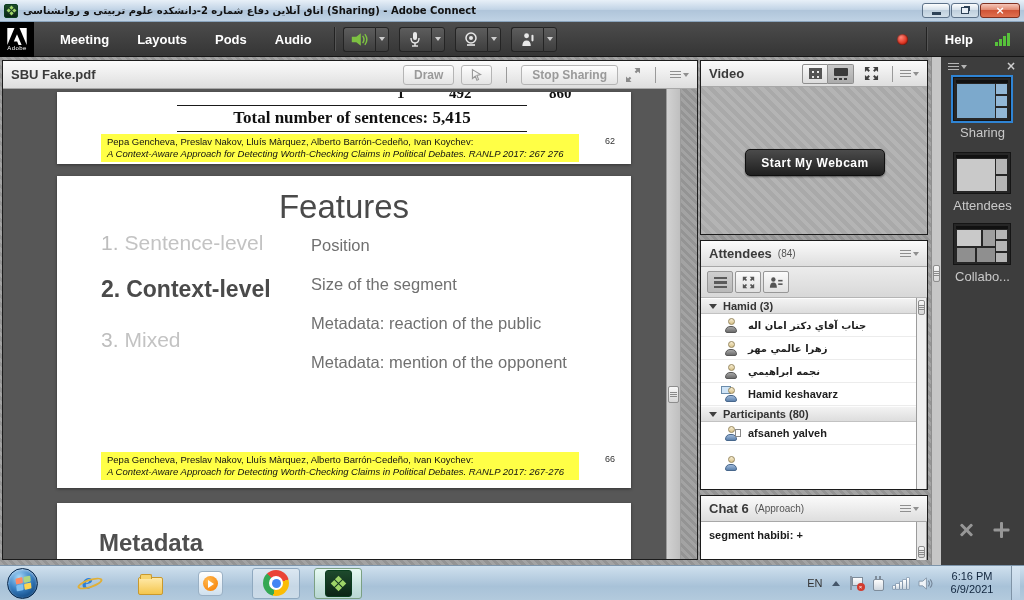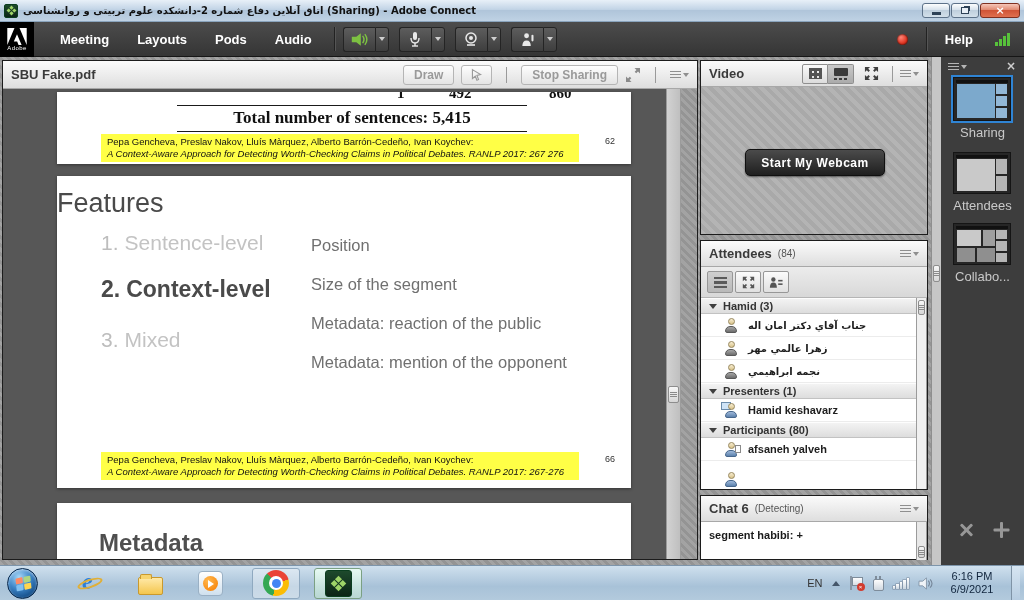--- a/index.html
+++ b/index.html
@@ -71,21 +71,21 @@
     font-size:9.5px; line-height:12px; color:#111; }
   .cite .it { font-style:italic; }
   .pageno { position:absolute; left:548px; font-size:9px; color:#333; }
   
   .s1-nums { position:absolute; left:60px; top:-7px; width:460px; height:21px; font-family:"Liberation Serif",serif; font-weight:bold; font-size:15px; color:#111; }
   .s1-nums span { position:absolute; top:0; }
   .s1-line { position:absolute; left:120px; width:350px; border-top:1.5px solid #1a1a1a; }
   .s1-total { position:absolute; left:120px; top:16px; width:350px; text-align:center;
     font-family:"Liberation Serif",serif; font-weight:bold; font-size:17px; color:#111; }
   
-  .s2-title { position:absolute; left:0; top:12px; width:574px; font-size:27px; color:#4a4a4a; }
+  .s2-title { position:absolute; left:0; top:12px; width:574px; text-align:center; font-size:33px; color:#4a4a4a; }
   .s2-item { position:absolute; left:44px; white-space:nowrap; }
   .s2-num { color:#bdbdbd; font-size:21px; }
   .s2-label { color:#c3c3c3; font-size:21px; margin-left:6px; }
   .s2-item.em .s2-num, .s2-item.em .s2-label { color:#4a4a4a; font-weight:bold; font-size:23px; }
   .s2-feat { position:absolute; left:254px; font-size:16.5px; color:#707070; white-space:nowrap; }
   
   .s3-title { position:absolute; left:42px; top:26px; font-size:24px; font-weight:bold; color:#4f4f4f; }
 
   
   .sb-v { position:absolute; background:linear-gradient(90deg,#d2d2d2,#bfbfbf); border-left:1px solid #9b9b9b; border-right:1px solid #9b9b9b; }
@@ -458,24 +458,20 @@
             </span>
           <span class="a-name fa">زهرا عالمي مهر</span>
         </div>
         <div class="a-row">
           <span class="pico host">
               <span class="hd"></span>
               <span class="bd"></span>
             </span>
           <span class="a-name fa">نجمه ابراهيمي</span>
         </div>
-        <div class="sec-bar">
-          <span class="sec-tri"></span>
-          <span class="sec-label"><span>Presenters</span> <span>(1)</span></span>
-        </div>
         <div class="a-row">
           <span class="pico">
               <span class="scr"></span>
               <span class="hd"></span>
               <span class="bd"></span>
             </span>
           <span class="a-name">Hamid keshavarz</span>
         </div>
         <div class="sec-bar">
           <span class="sec-tri"></span>
@@ -499,21 +495,21 @@
           <div class="sb-handle" style="top:2px; height:15px;">
               <span class="sb-grip"></span>
             </div>
         </div>
       </div>
     </div>
 
     <div class="pod" id="chatpod">
       <div class="pod-header">
         <span class="pod-title">Chat 6</span>
-        <span class="pod-sub">(Detecting)</span>
+        <span class="pod-sub">(Approach)</span>
         <span class="hmenu">
             <span class="hlines"></span>
             <span class="htri"></span>
           </span>
       </div>
       <div id="chat-body">
         <span class="chat-msg">segment habibi: +</span>
         <div class="sb-v" style="right:0; top:0; width:11px; height:38px; left:auto; background:#e8e8e8;">
           <div class="sb-handle" style="bottom:2px; height:12px;">
               <span class="sb-grip"></span>

